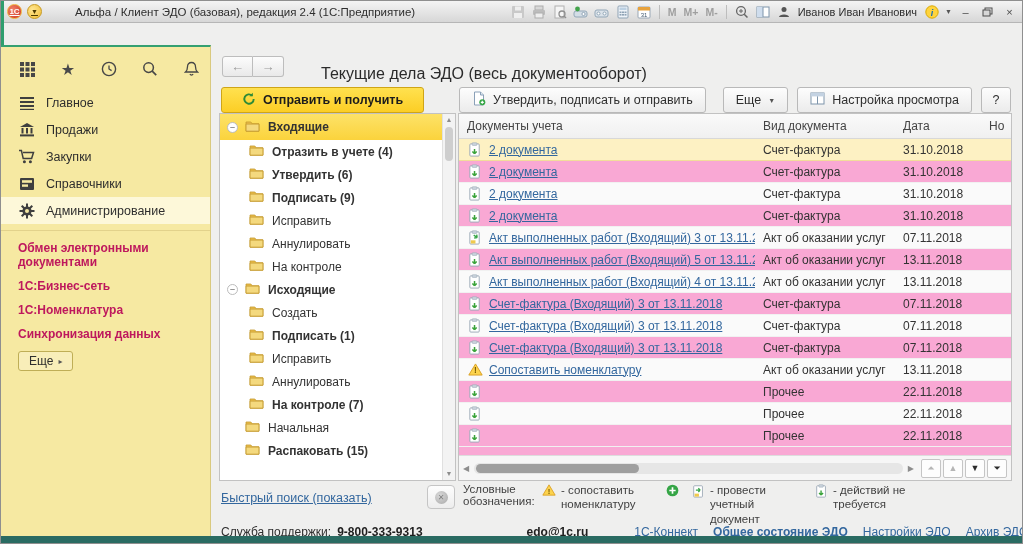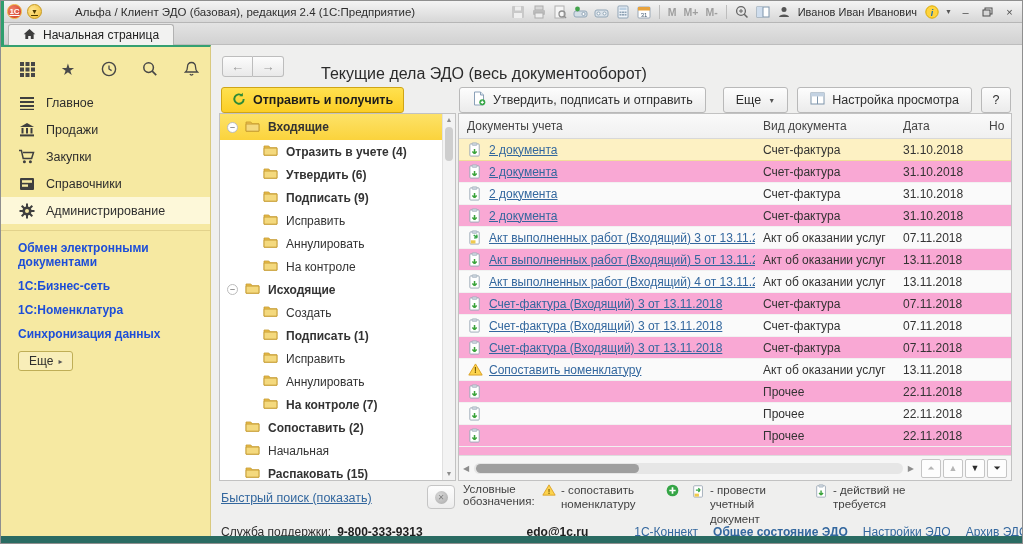--- a/index.html
+++ b/index.html
@@ -29,42 +29,42 @@
   #home-tab{position:absolute;left:7px;top:1px;height:21px;background:#f2f2f1;border:1px solid #b2b2b2;border-bottom:none;border-radius:3px 3px 0 0;display:flex;align-items:center;gap:7px;padding:0 14px;font-size:12px;color:#222;}
 
   
   #sidebar{position:absolute;left:0;top:44px;width:210px;bottom:7px;background:#f6e9a2;border-top:2px solid #35a071;border-right:1px solid #d9c97e;}
   #sb-iconrow{display:flex;align-items:center;gap:23px;padding:13px 0 11px 17px;}
   #sb-iconrow .sbi{width:18px;height:18px;display:flex;align-items:center;justify-content:center;color:#4a4a4a;font-size:16px;}
   .menu-item{display:flex;align-items:center;gap:11px;padding:5px 8px 5px 17px;font-size:12.5px;color:#2e2e2e;cursor:default;}
   .menu-item.selected{background:#fdf8d9;}
   .menu-ico{width:17px;height:17px;display:flex;align-items:center;justify-content:center;}
   #sb-divider{border-top:1px solid #e2d28b;margin:6px 0 5px 0;}
-  .sb-link{padding:5px 17px;font-size:12px;color:#1d4ed8;cursor:default;}
+  .sb-link{padding:5px 17px;font-size:12px;color:#be185d;cursor:default;}
   #sb-more{display:inline-flex;align-items:center;gap:5px;margin:5px 0 0 17px;border:1px solid #bfae56;border-radius:3px;padding:2px 10px;font-size:12px;color:#2e2e2e;background:rgba(255,255,255,0.25);}
 
   
   #main{position:absolute;left:210px;top:44px;right:0;bottom:7px;background:#efefee;}
   #navrow{position:absolute;left:11px;top:11px;display:flex;}
   .nav-btn{width:31px;height:21px;border:1px solid #bdbdbd;background:linear-gradient(#fcfcfc,#e9e9e9);display:flex;align-items:center;justify-content:center;color:#9a9a9a;font-size:13px;}
   .nav-btn:first-child{border-radius:3px 0 0 3px;}
   .nav-btn:last-child{border-radius:0 3px 3px 0;border-left:none;}
   #page-title{position:absolute;left:110px;top:8px;font-size:16px;color:#2b2b2b;white-space:nowrap;margin-top:12px;}
 
-  #btn-send{position:absolute;left:10px;top:42px;height:26px;display:flex;align-items:center;gap:7px;padding:0 10px;background:linear-gradient(#ffe14f,#fcce25);border:1px solid #cfa517;border-radius:3px;font-weight:bold;font-size:12.5px;color:#1c1c1c;}
+  #btn-send{position:absolute;left:10px;top:42px;height:26px;display:flex;align-items:center;gap:7px;padding:0 20px;background:linear-gradient(#ffe14f,#fcce25);border:1px solid #cfa517;border-radius:3px;font-weight:bold;font-size:12.5px;color:#1c1c1c;}
   .std-btn{height:26px;display:inline-flex;align-items:center;gap:7px;padding:0 12px;background:linear-gradient(#fdfdfd,#ebebeb);border:1px solid #b9b9b9;border-radius:3px;font-size:12.5px;color:#2e2e2e;}
   #btn-approve{position:absolute;left:248px;top:42px;text-align:center;}
   #toolbar-right{position:absolute;right:11px;top:42px;display:flex;gap:9px;}
   #btn-help{width:30px;justify-content:center;padding:0;}
 
   
   #tree-panel{position:absolute;left:8px;top:68px;width:237px;height:368px;background:#fff;border:1px solid #c2c2c2;overflow:hidden;}
   .tree-item{height:23px;display:flex;align-items:center;font-size:12px;color:#333;position:relative;padding-right:14px;white-space:nowrap;}
   .tree-item.lvl0{padding-left:7px;}
-  .tree-item.lvl1{padding-left:43px;}
+  .tree-item.lvl1{padding-left:29px;}
   .tree-item.selected{background:linear-gradient(#fde268,#fbd33c);}
   .tree-item.selected:first-child{height:26px;}
   .expander{width:11px;height:11px;border:1px solid #bcbcbc;border-radius:50%;color:#8f8f8f;font-size:9px;line-height:8px;text-align:center;margin-right:7px;flex:0 0 auto;background:#fff;}
   .tree-folder{margin-right:8px;flex:0 0 auto;}
   #tree-vscroll{position:absolute;right:0;top:0;bottom:0;width:13px;background:#f3f3f3;border-left:1px solid #e0e0e0;}
   #tree-vscroll .arr{position:absolute;left:0;width:12px;height:12px;color:#8d8d8d;font-size:7px;text-align:center;line-height:12px;}
   #tree-vthumb{position:absolute;top:13px;left:2px;width:8px;height:34px;background:#cecece;border-radius:4px;}
 
   
   #table-panel{position:absolute;left:247px;top:68px;width:554px;height:368px;background:#f9a8d4;border:1px solid #c2c2c2;}
@@ -211,28 +211,20 @@
       <span class="win-btn">
           <svg width="11" height="10" viewBox="0 0 11 10">
             <rect x="3" y="1" width="7" height="6" fill="none" stroke="#4c4c4c"></rect>
             <rect x="1" y="3" width="7" height="6" fill="#d7d7d7" stroke="#4c4c4c"></rect>
           </svg>
         </span>
       <span class="win-btn">×</span>
     </div>
   </div>
 
-  <div id="tabbar">
-    <div id="home-tab">
-      <span><svg width="13" height="12" viewBox="0 0 14 13">
-            <path d="M7 1L13.3 6.8H11.5V12H8.4V8.6H5.6V12H2.5V6.8H0.7z" fill="#3d3d3d"></path>
-          </svg></span>
-      <span>Начальная страница</span>
-    </div>
-  </div>
 
   <div id="sidebar">
     <div id="sb-iconrow">
       <span class="sbi">
           <svg width="15" height="15" viewBox="0 0 15 15">
             <g fill="#474747">
               <rect x="0" y="0" width="4" height="4"></rect>
               <rect x="5.5" y="0" width="4" height="4"></rect>
               <rect x="11" y="0" width="4" height="4"></rect>
               <rect x="0" y="5.5" width="4" height="4"></rect>
@@ -483,28 +475,20 @@
           <span>Аннулировать</span>
         </div>
         <div class="tree-item bold lvl1">
 
           <span class="tree-folder"><svg width="15" height="12" viewBox="0 0 16 13">
               <path d="M1 2.2h5.2l1.5 1.9H15v8H1z" fill="#edc14f" stroke="#c49a2e" stroke-width="0.9"></path>
               <path d="M1 4.4h14v7.7H1z" fill="#f4d97e" stroke="#c49a2e" stroke-width="0.9"></path>
             </svg></span>
           <span>На контроле (7)</span>
         </div>
-        <div class="tree-item bold lvl0">
-          <span class="expander vhide">–</span>
-          <span class="tree-folder"><svg width="15" height="12" viewBox="0 0 16 13">
-              <path d="M1 2.2h5.2l1.5 1.9H15v8H1z" fill="#edc14f" stroke="#c49a2e" stroke-width="0.9"></path>
-              <path d="M1 4.4h14v7.7H1z" fill="#f4d97e" stroke="#c49a2e" stroke-width="0.9"></path>
-            </svg></span>
-          <span>Сопоставить (2)</span>
-        </div>
         <div class="tree-item lvl0">
           <span class="expander vhide">–</span>
           <span class="tree-folder"><svg width="15" height="12" viewBox="0 0 16 13">
               <path d="M1 2.2h5.2l1.5 1.9H15v8H1z" fill="#edc14f" stroke="#c49a2e" stroke-width="0.9"></path>
               <path d="M1 4.4h14v7.7H1z" fill="#f4d97e" stroke="#c49a2e" stroke-width="0.9"></path>
             </svg></span>
           <span>Начальная</span>
         </div>
         <div class="tree-item bold lvl0">
           <span class="expander vhide">–</span>

